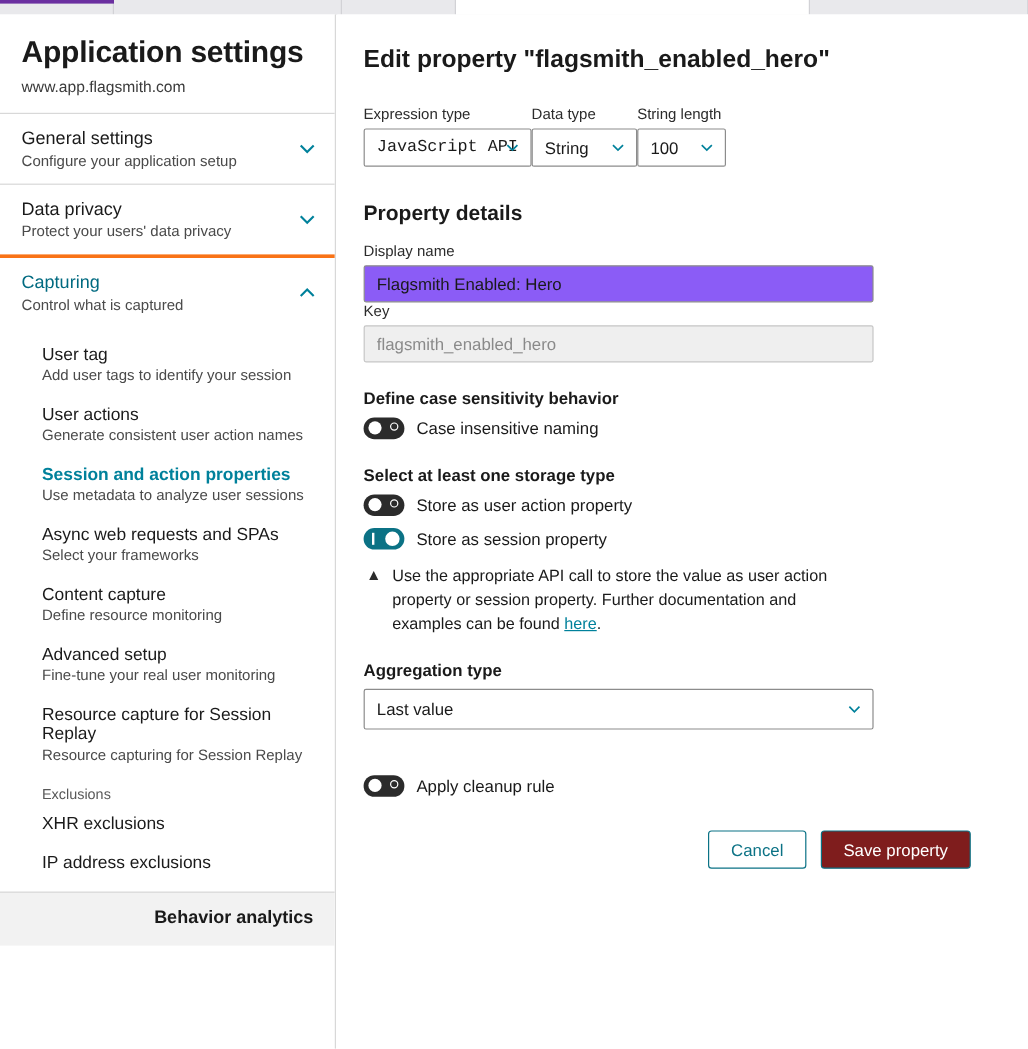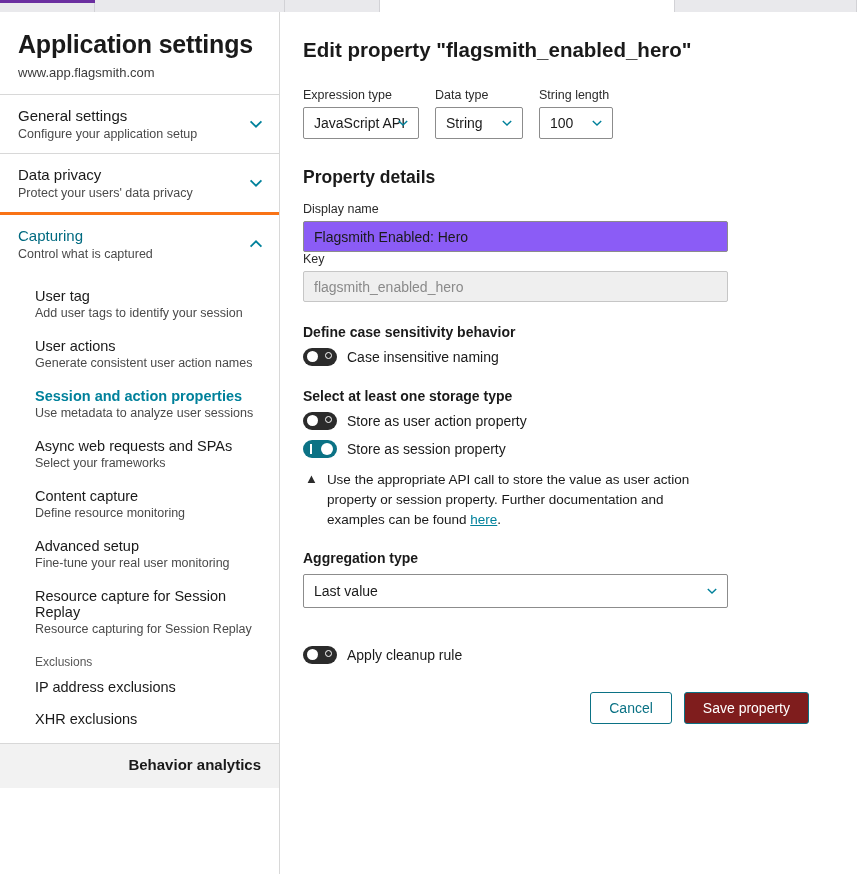--- a/index.html
+++ b/index.html
@@ -140,21 +140,20 @@
     margin: 0 0 26px 0;
     color: #1a1a1a;
   }
   .field-label {
     font-size: 12.5px;
     color: #2b2b2b;
     margin-bottom: 5px;
   }
   .row {
     display: flex;
-    gap: 16px;
     align-items: flex-end;
     margin-bottom: 28px;
   }
   .select {
     position: relative;
     height: 32px;
     border: 1px solid #8c8c8c;
     background: #ffffff;
     border-radius: 2px;
     display: flex;
@@ -164,21 +163,21 @@
     color: #1a1a1a;
     white-space: nowrap;
   }
   .select .caret {
     position: absolute;
     right: 8px; top: 50%;
     transform: translateY(-50%);
     color: #00819b;
     width: 14px; height: 14px;
   }
-  .select.w-exp { width: 116px; }
+  .select.w-exp { width: 140px; font-family: Liberation Mono, monospace; }
   .select.w-dt  { width: 88px; }
   .select.w-sl  { width: 74px; }
   .select.full  { width: 425px; height: 34px; }
 
   h2.section-head {
     font-size: 17.5px;
     font-weight: bold;
     margin: 0 0 14px 0;
     color: #1a1a1a;
   }
@@ -380,22 +379,22 @@
       <div class="subitem">
         <div class="subitem-label">Advanced setup</div>
         <div class="subitem-desc">Fine-tune your real user monitoring</div>
       </div>
       <div class="subitem">
         <div class="subitem-label">Resource capture for Session Replay</div>
         <div class="subitem-desc">Resource capturing for Session Replay</div>
       </div>
 
       <div class="group-label">Exclusions</div>
+      <div class="plainitem">XHR exclusions</div>
       <div class="plainitem">IP address exclusions</div>
-      <div class="plainitem">XHR exclusions</div>
     </div>
 
     <div class="sect-bottom">
       <div class="sect-title">Behavior analytics</div>
     </div>
   </div>
 
   <div class="main">
     <h1 class="page-title">Edit property "flagsmith_enabled_hero"</h1>
 

